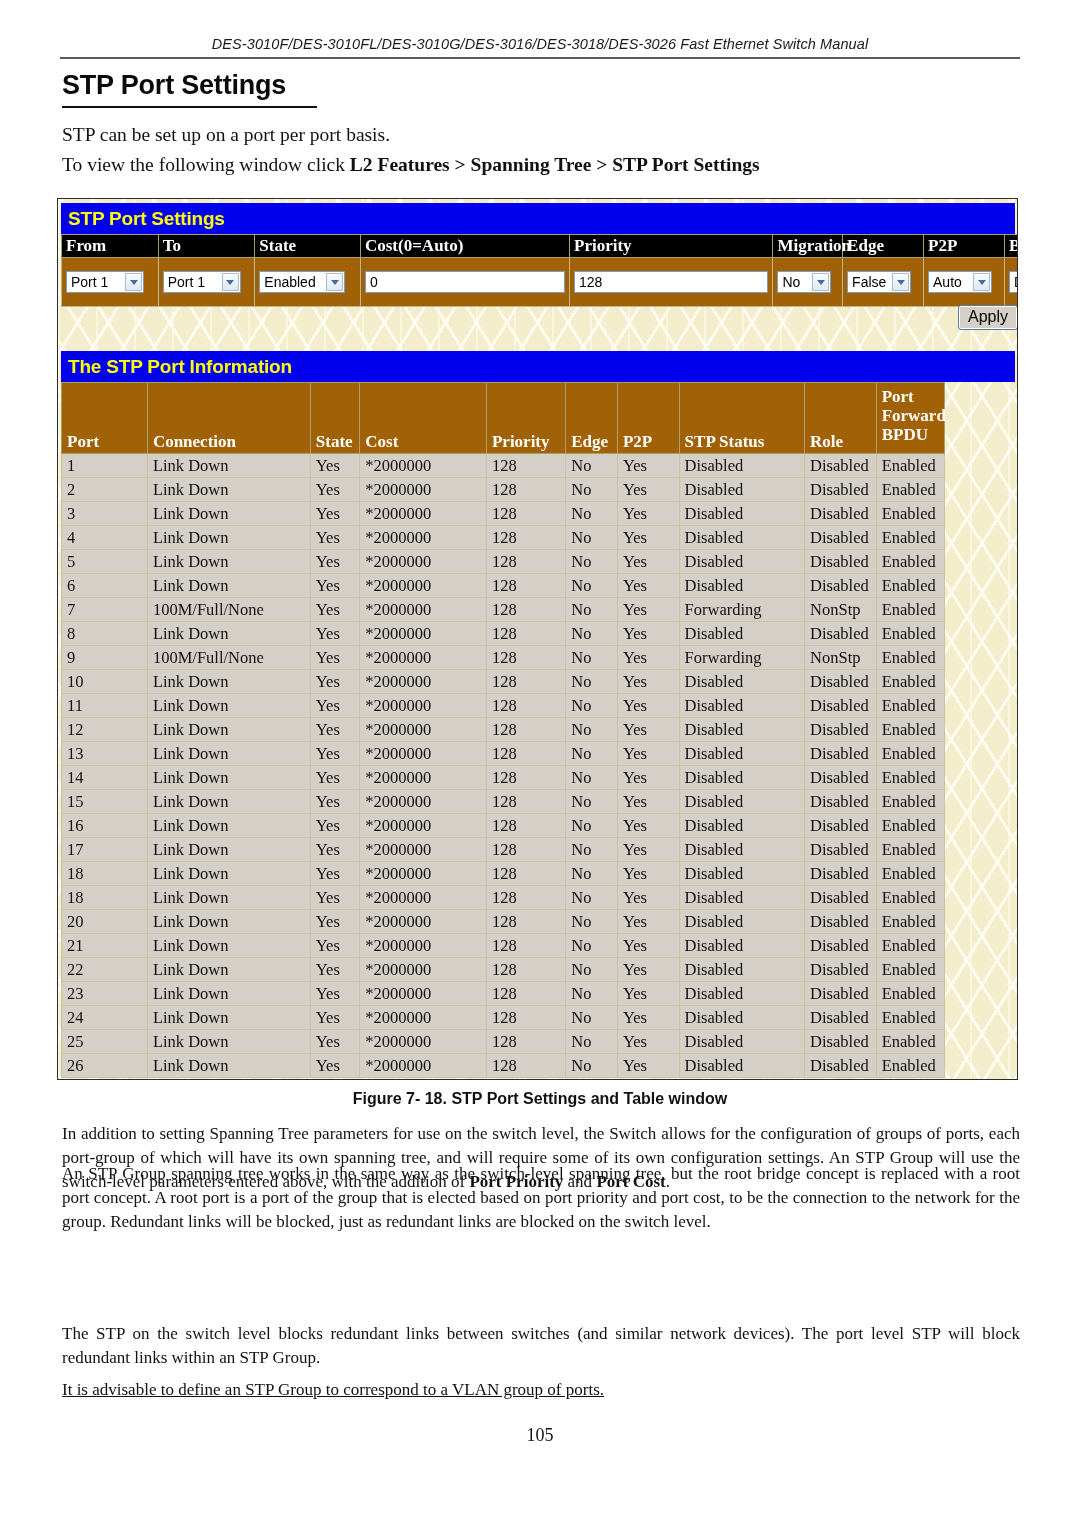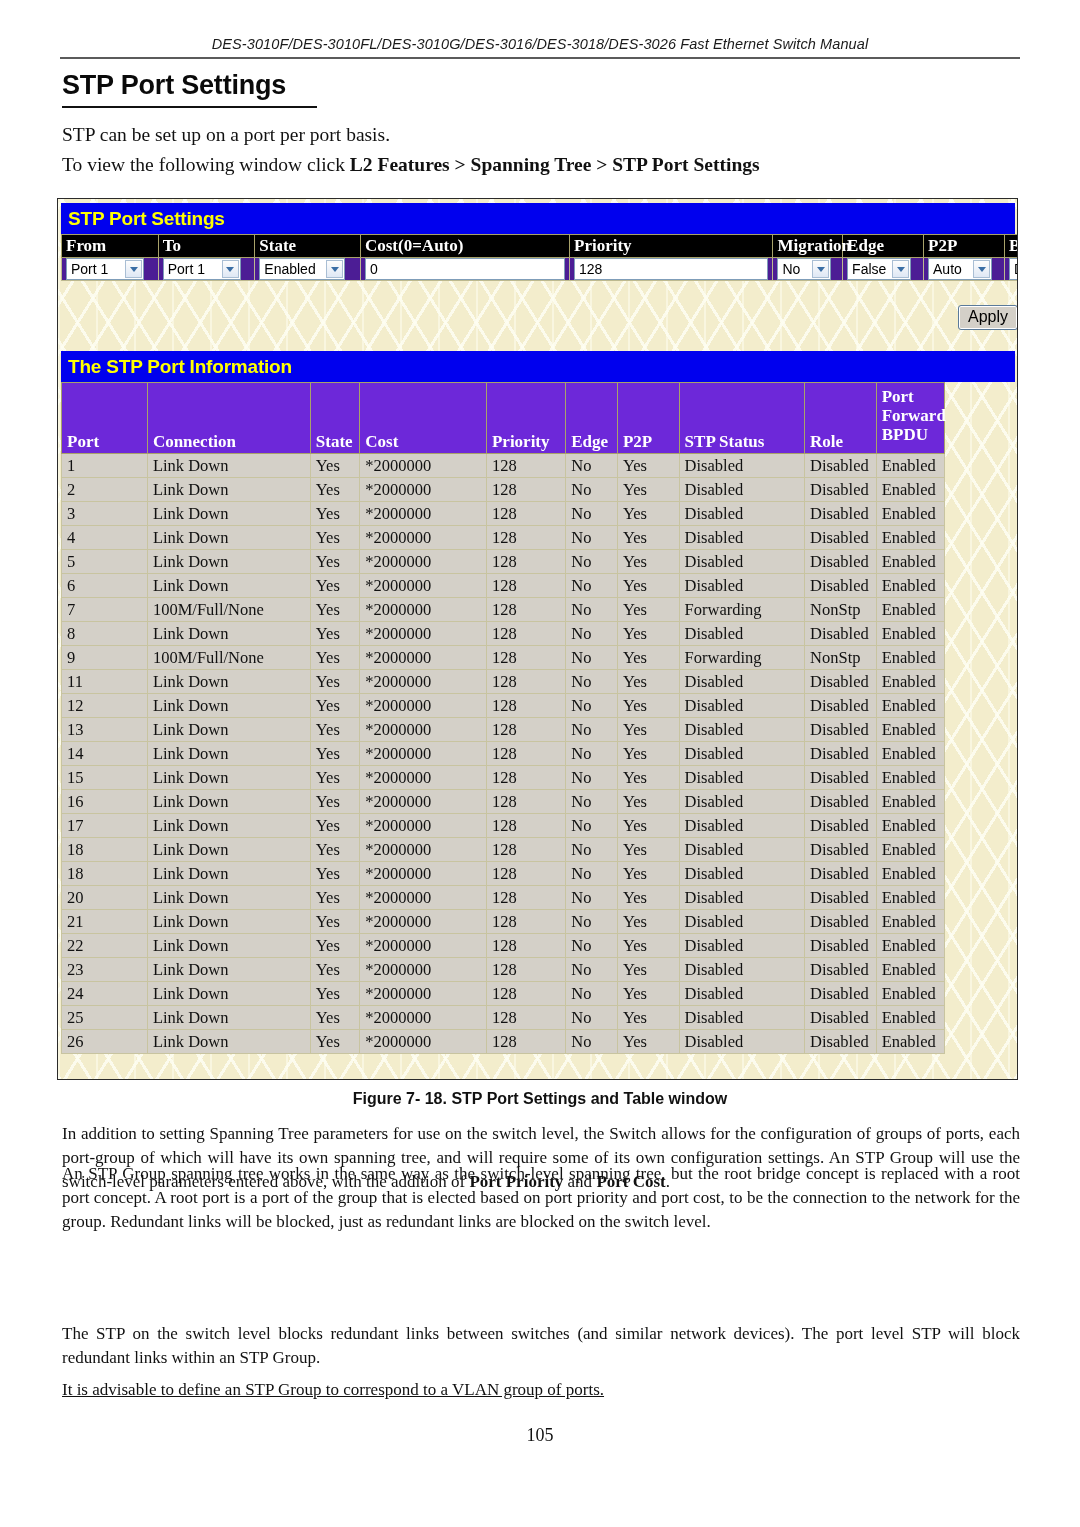--- a/index.html
+++ b/index.html
@@ -102,23 +102,23 @@
     background:#000000;color:#ffffff;
     font-weight:bold;
     font-size:17px;
     text-align:left;
     padding:1px 4px;
     border:1px solid #a8a26a;
     vertical-align:top;
     white-space:nowrap;
   }
   table.grid td{
-    background:#4c1d95;
+    background:#a16207;
     font-size:16px;
-    padding:0 4px;
+    padding:13px 4px;
     border:1px solid #bdb98f;
     color:#111;
     vertical-align:middle;
     white-space:nowrap;
   }
   td.formcell{background:#d4d0c8;padding:2px 3px;}
 
   
   .sel{
     display:inline-flex;align-items:center;justify-content:space-between;
@@ -178,21 +178,21 @@
 
   
   .info-wrap{
     position:absolute;left:3px;top:183px;width:884px;
   }
   table.info{
     border-collapse:collapse;table-layout:fixed;width:100%;
     font-family:"Liberation Serif", serif;
   }
   table.info th{
-    background:#6d28d9;color:#ffffff;font-weight:bold;
+    background:#a16207;color:#ffffff;font-weight:bold;
     font-size:17px;text-align:left;
     border:1px solid #a8a26a;
     padding:2px 5px;
     vertical-align:bottom;
     height:64px;
     line-height:19px;
   }
   table.info td{
     background:#d4d0c8;color:#111;
     font-size:16.5px;
@@ -480,20 +480,32 @@
                 <td>Yes</td>
                 <td>*2000000</td>
                 <td>128</td>
                 <td>No</td>
                 <td>Yes</td>
                 <td>Forwarding</td>
                 <td>NonStp</td>
                 <td>Enabled</td>
               </tr>
               <tr>
+                <td>10</td>
+                <td>Link Down</td>
+                <td>Yes</td>
+                <td>*2000000</td>
+                <td>128</td>
+                <td>No</td>
+                <td>Yes</td>
+                <td>Disabled</td>
+                <td>Disabled</td>
+                <td>Enabled</td>
+              </tr>
+              <tr>
                 <td>11</td>
                 <td>Link Down</td>
                 <td>Yes</td>
                 <td>*2000000</td>
                 <td>128</td>
                 <td>No</td>
                 <td>Yes</td>
                 <td>Disabled</td>
                 <td>Disabled</td>
                 <td>Enabled</td>

